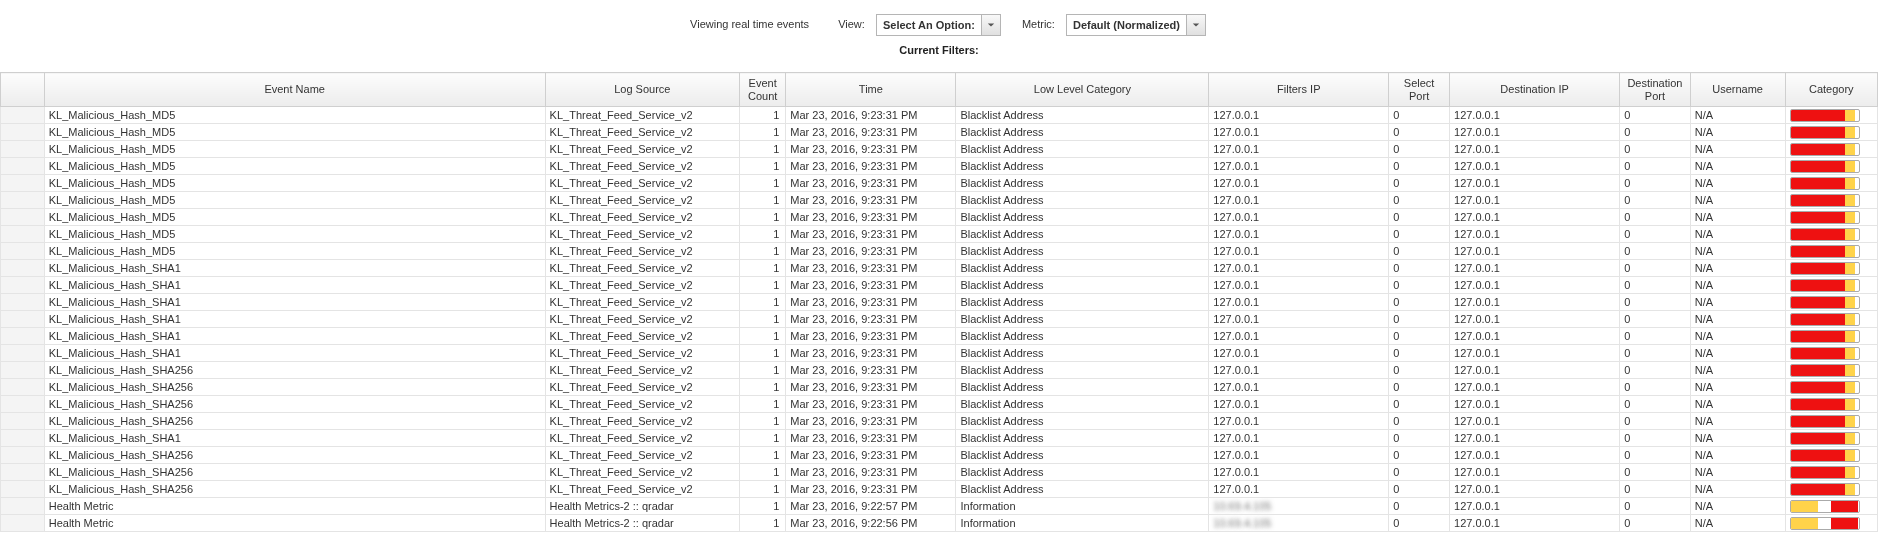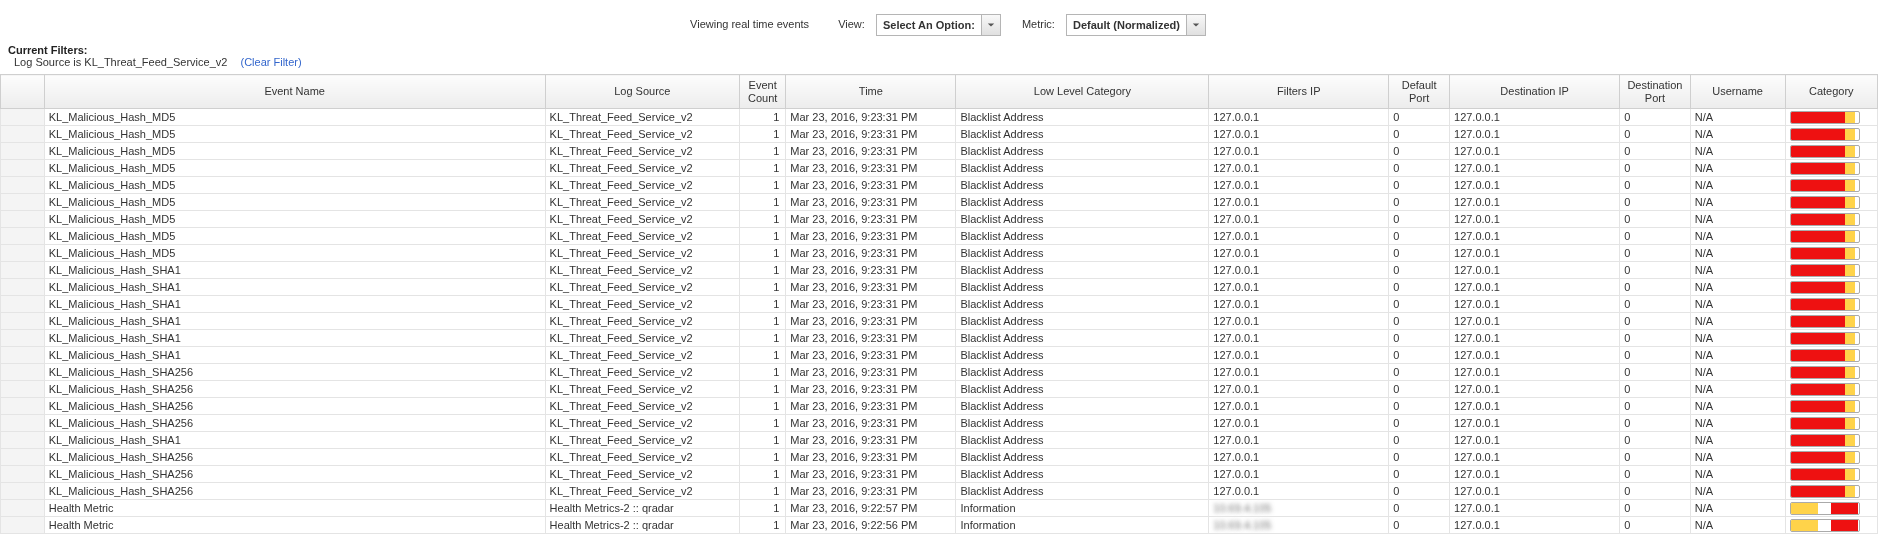--- a/index.html
+++ b/index.html
@@ -3,21 +3,21 @@
 <meta charset="utf-8">
 <style>
   html,body{margin:0;padding:0;font-family:Arial,Helvetica,sans-serif;font-size:11px;color:#333;background:#fff;}
   .top-bar{padding:14px 0 4px 0;text-align:center;}
   .top-bar span.label{margin:0 8px 0 18px;}
   .select-wrap{display:inline-flex;align-items:stretch;border:1px solid #b5b5b5;height:20px;vertical-align:middle;font-weight:bold;}
   .select-wrap .val{padding:2px 6px;line-height:16px;}
   .select-wrap .btn{width:18px;background:linear-gradient(#f8f8f8,#e0e0e0);border-left:1px solid #b5b5b5;display:flex;align-items:center;justify-content:center;cursor:pointer;}
   .select-wrap .btn svg{width:8px;height:8px;}
   .filters{padding:4px 8px 6px 8px;}
-  .filters .hdr{font-weight:bold;color:#222;margin-bottom:0;}
+  .filters .hdr{font-weight:bold;color:#222;margin-bottom:10px;text-align:center;}
   .filters .line{color:#333;padding-left:6px;}
   .filters .clear{color:#3366cc;margin-left:10px;cursor:pointer;}
   table{border-collapse:collapse;width:100%;table-layout:fixed;}
   th{background:linear-gradient(#fdfdfd,#ececec);border:1px solid #cfcfcf;font-weight:normal;color:#333;padding:4px 4px;font-size:11px;text-align:center;line-height:1.15;vertical-align:middle;white-space:normal;}
   td{border:1px solid #e4e4e4;padding:1px 4px;font-size:11px;white-space:nowrap;overflow:hidden;text-overflow:ellipsis;height:14px;}
   tr:nth-child(even) td{}
   col.c-handle{width:36px;}
   col.c-event{width:412px;}
   col.c-log{width:160px;}
   col.c-count{width:38px;}
@@ -56,24 +56,20 @@
     <span class="btn">
         <svg viewBox="0 0 10 10">
           <path d="M1 3 L5 7 L9 3 Z" fill="#555"></path>
         </svg>
       </span>
   </span>
 </div>
 
 <div class="filters">
   <div class="hdr">Current Filters:</div>
-  <div class="line">
-    <span>Log Source is KL_Threat_Feed_Service_v2</span>
-    <span class="clear">(Clear Filter)</span>
-  </div>
 </div>
 
 <table>
   <colgroup>
     <col class="c-handle">
       <col class="c-event">
       <col class="c-log">
       <col class="c-count">
       <col class="c-time">
       <col class="c-cat">
@@ -86,21 +82,21 @@
   </colgroup>
   <thead>
     <tr>
       <th></th>
       <th>Event Name</th>
       <th>Log Source</th>
       <th>Event Count</th>
       <th>Time</th>
       <th>Low Level Category</th>
       <th>Filters IP</th>
-      <th>Default Port</th>
+      <th>Select Port</th>
       <th>Destination IP</th>
       <th>Destination Port</th>
       <th>Username</th>
       <th>Category</th>
     </tr>
   </thead>
   <tbody id="tbody">
       <tr>
         <td class="handle"></td>
         <td>KL_Malicious_Hash_MD5</td>

